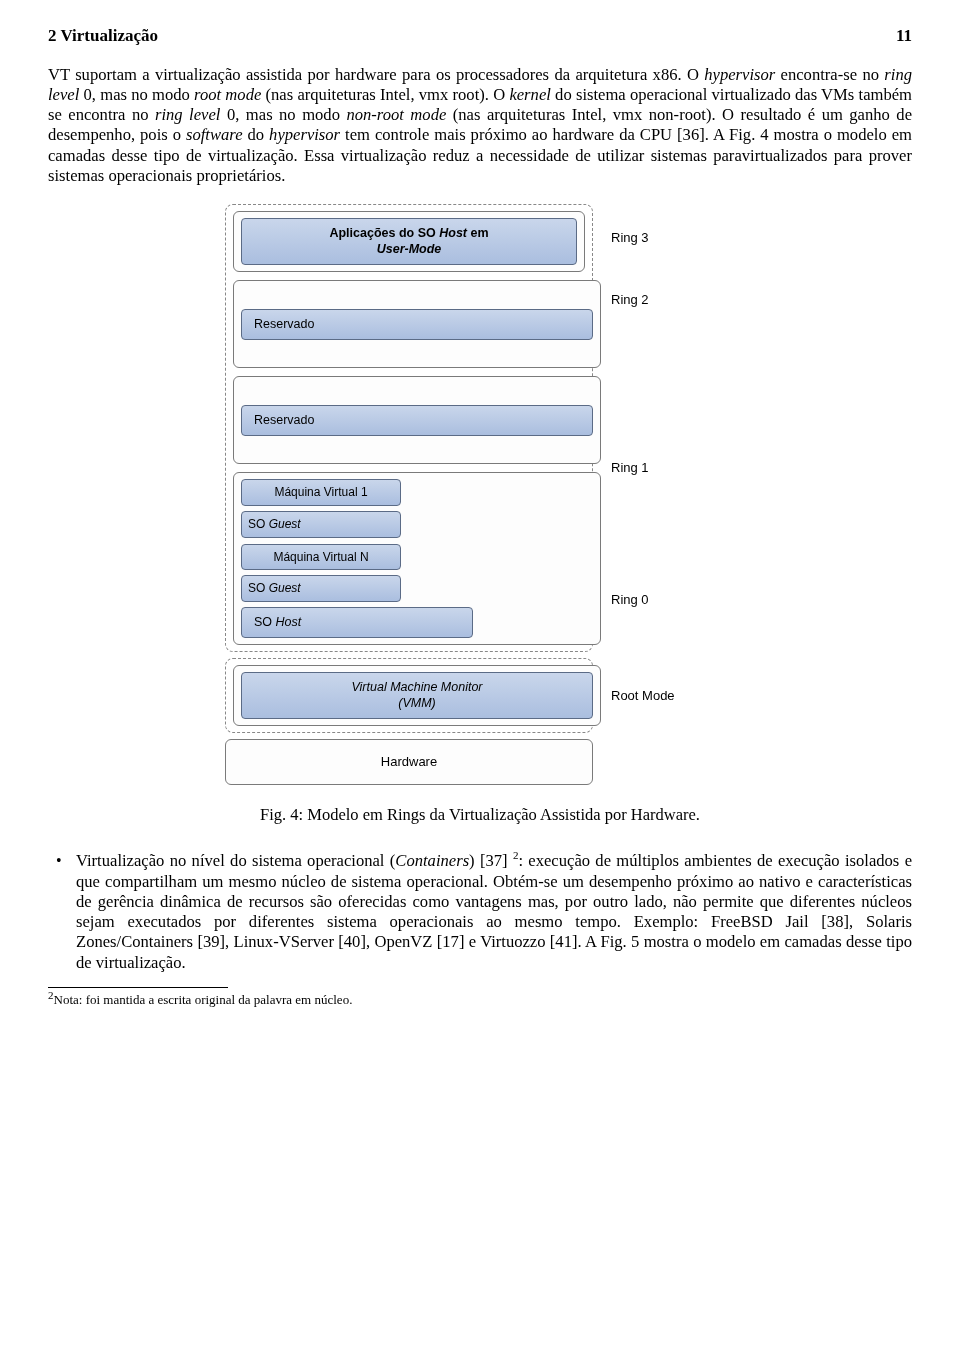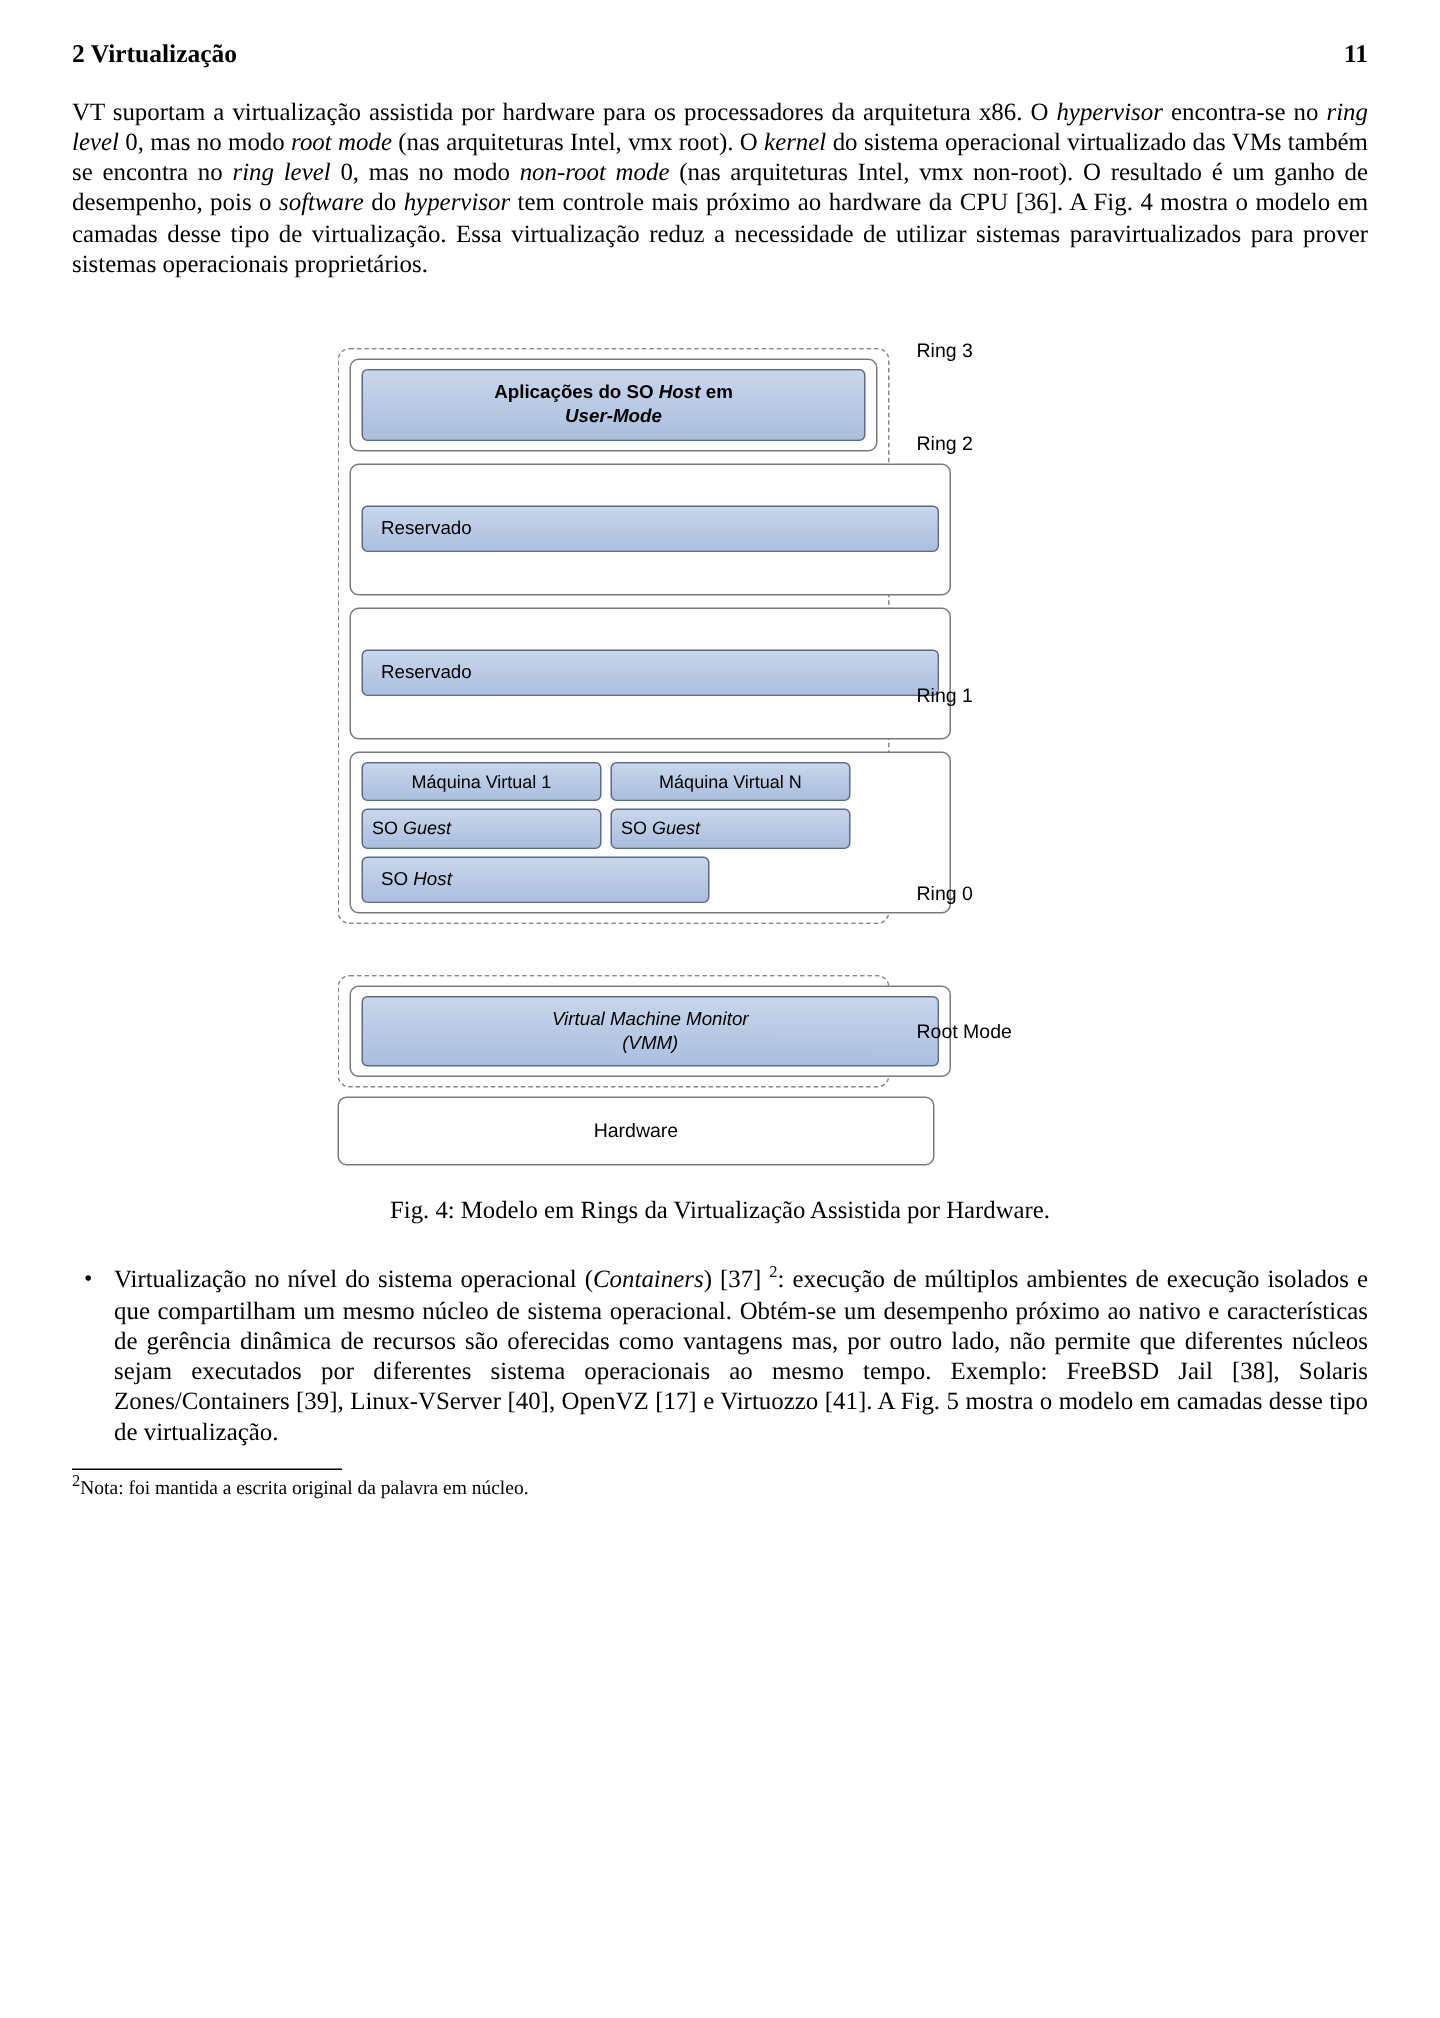--- a/index.html
+++ b/index.html
@@ -58,21 +58,21 @@
     box-sizing: border-box;
     display: flex;
     flex-direction: column;
     gap: 5px;
   }
   .solid-group {
     border: 1px solid #7a7a7a;
     border-radius: 6px;
     background: #fdfdfd;
     padding: 6px 7px;
-    width: 401px;
+    width: 368px;
     box-sizing: border-box;
     display: flex;
     flex-direction: column;
     gap: 5px;
   }
   .solid-group.tall { min-height: 88px; justify-content: center; }
   .block {
     background: linear-gradient(#c9d6eb, #aabedf);
     border: 1px solid #5b6b86;
     border-radius: 4px;
@@ -81,20 +81,21 @@
     font-size: 12.5px;
     color: #000;
   }
   .block.left { text-align: left; padding-left: 12px; }
   .block.small { font-size: 12px; padding: 5px 6px; }
   .block.twoLine { line-height: 1.25; }
   .vm-row {
     display: flex;
     gap: 6px;
     justify-content: flex-start;
+    flex-direction: column;
   }
   .vm-col {
     display: flex;
     flex-direction: column;
     gap: 5px;
     width: 160px;
   }
   .caption {
     text-align: center;
     font-size: 16.5px;

